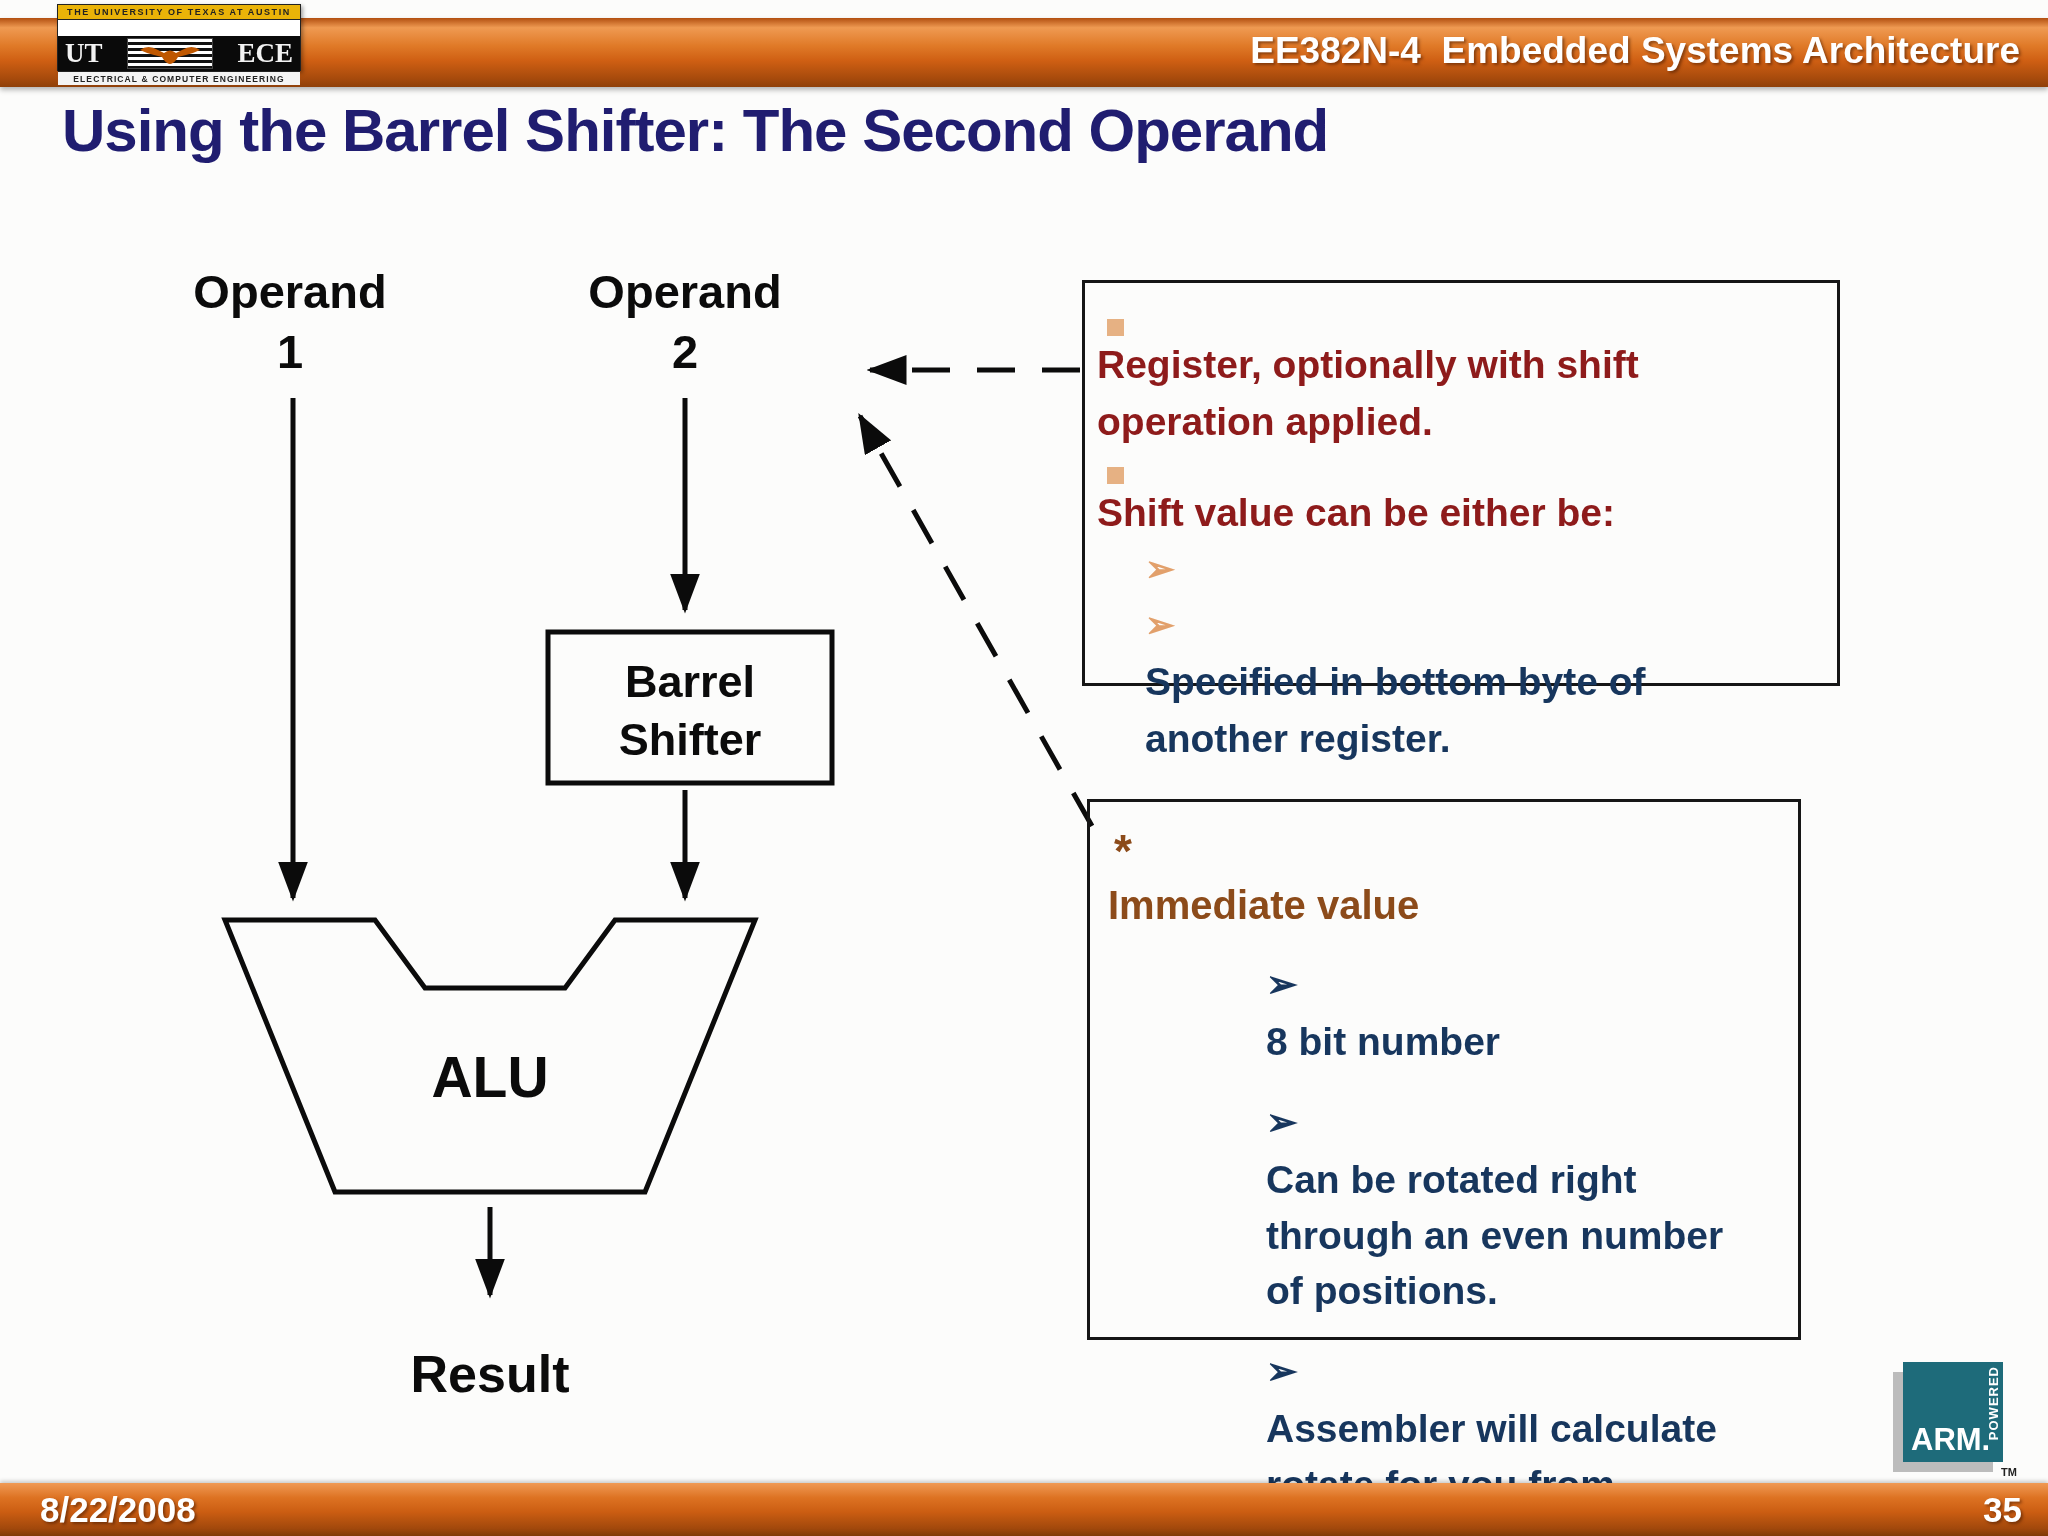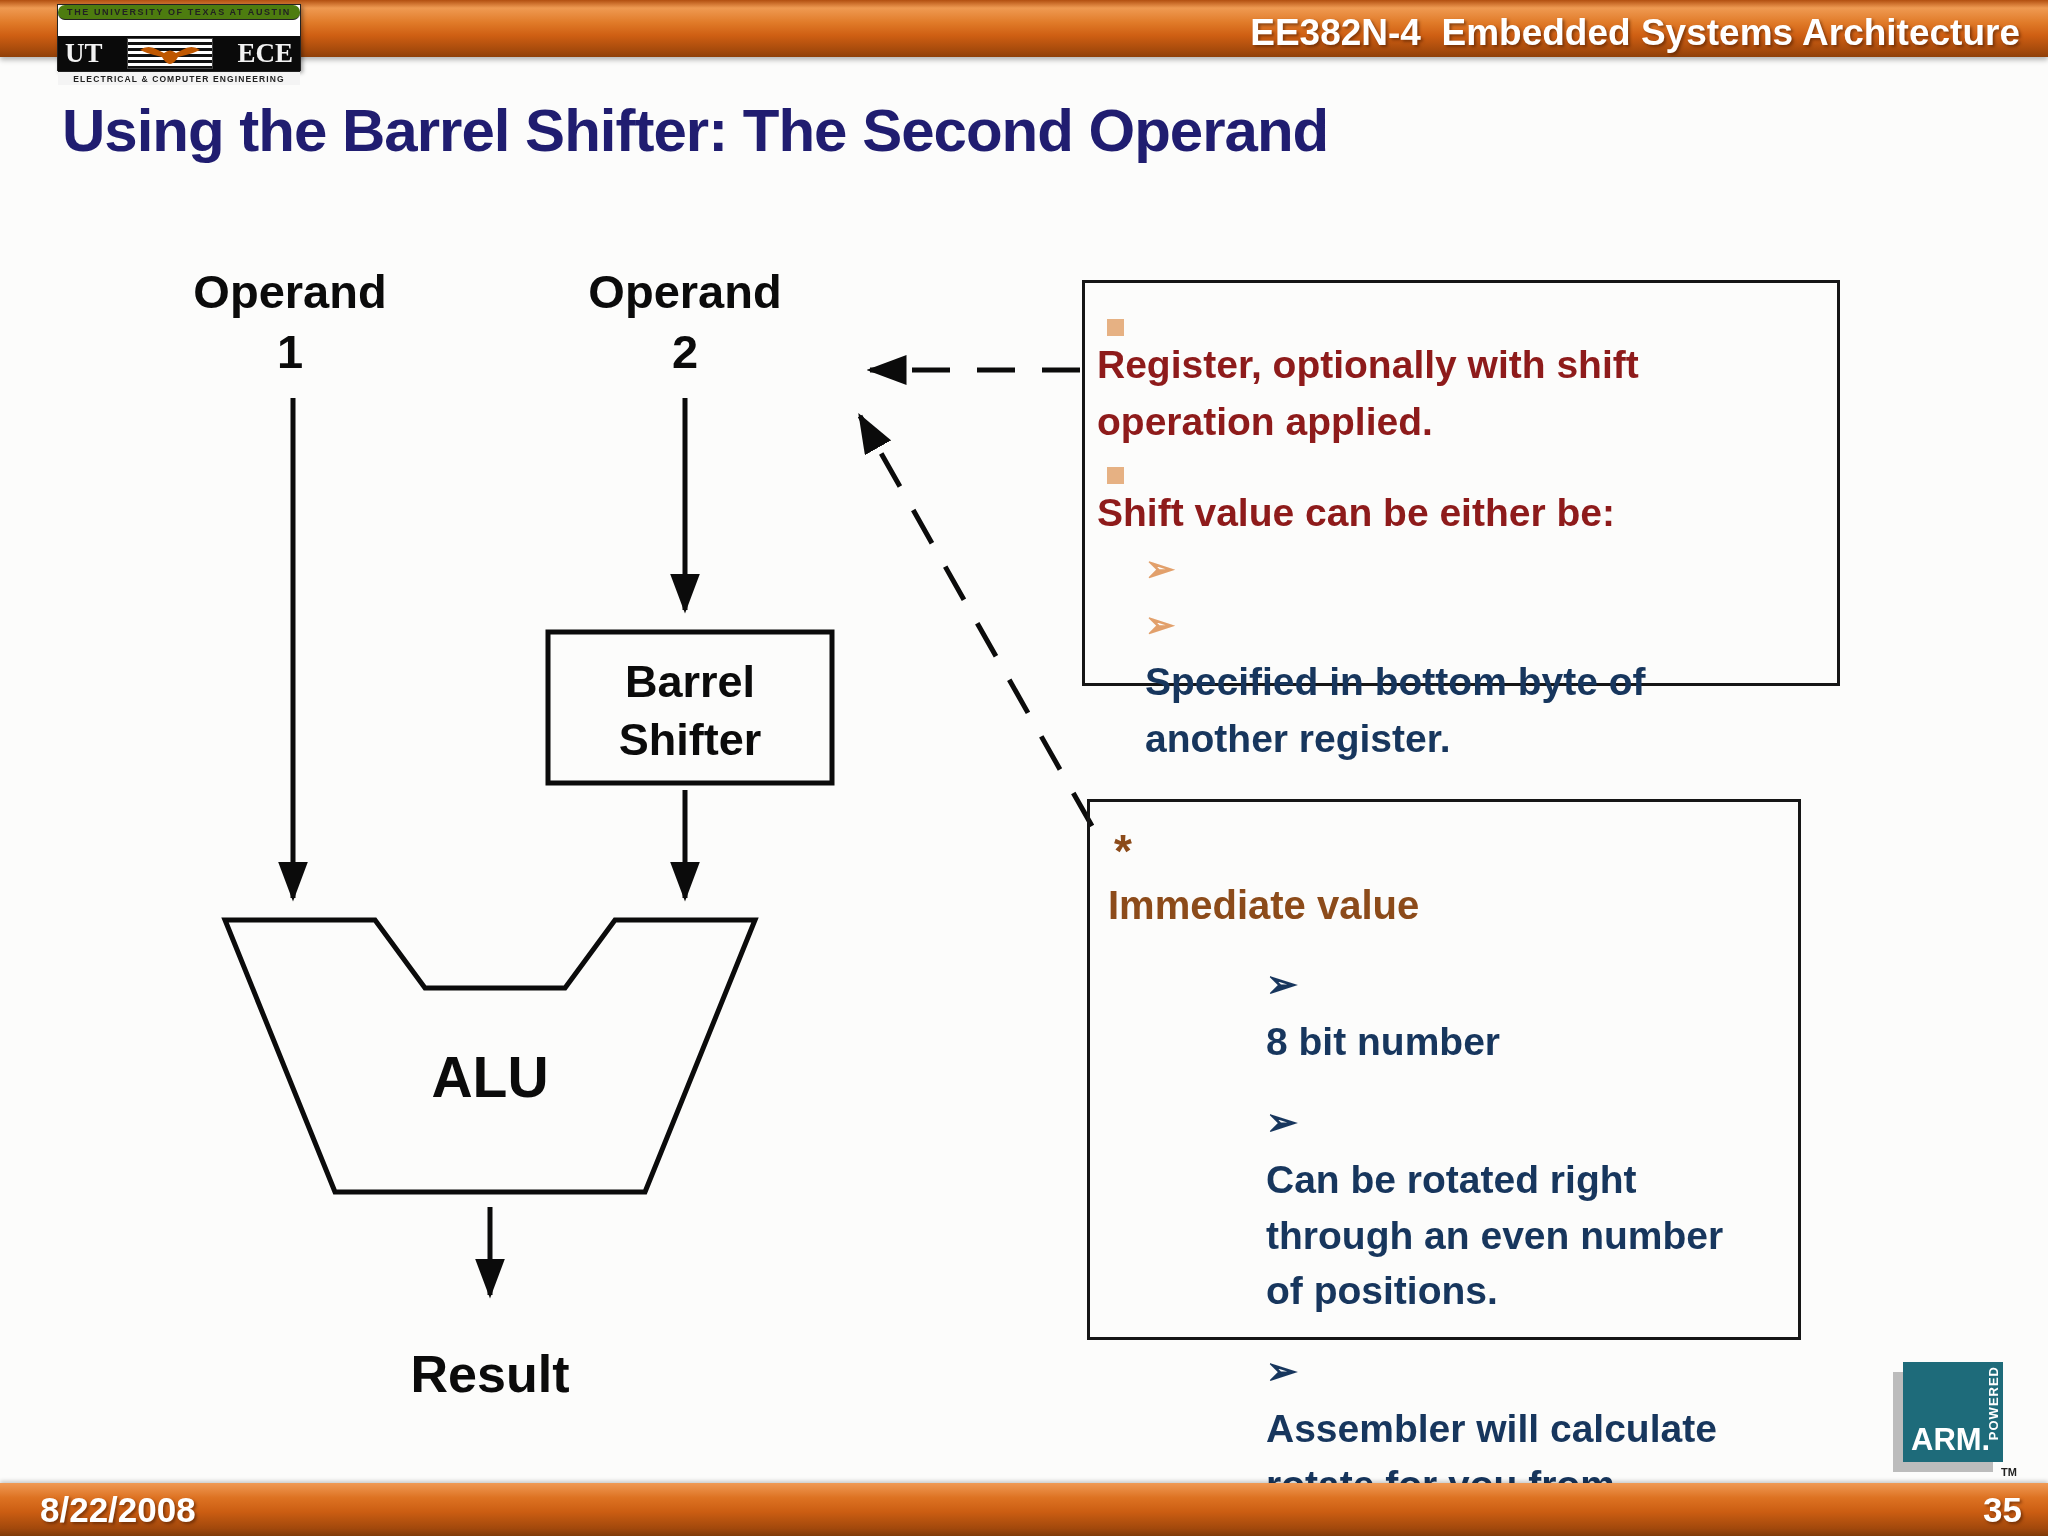--- a/index.html
+++ b/index.html
@@ -1,30 +1,30 @@
 <!DOCTYPE html>
 <html><head>
 <meta charset="utf-8">
 <style>
   html,body{margin:0;padding:0;width:2048px;height:1536px;overflow:hidden;
     font-family:"Liberation Sans",sans-serif;background:#fcfcfb;}
   .slide{position:absolute;inset:0;width:2048px;height:1536px;background:#fcfcfb;}
 
   
-  .topbar{position:absolute;left:0;top:0;width:2048px;height:57px;
+  .topbar{position:absolute;left:0;top:18px;width:2048px;height:69px;
     background:linear-gradient(180deg,#b24f10 0%,#ef9a52 14%,#e07a28 40%,#cf5f13 62%,#a64a0c 88%,#8f4009 100%);
     box-shadow:0 3px 5px rgba(0,0,0,.28);}
   .course{position:absolute;right:28px;top:12px;font-size:37px;font-weight:bold;color:#ffffff;
     white-space:pre;text-shadow:2px 2px 3px rgba(70,25,0,.55);}
 
   
   .utlogo{position:absolute;left:57px;top:4px;width:242px;height:65px;background:#ffffff;
     border:1px solid #222;box-shadow:2px 2px 4px rgba(0,0,0,.35);}
   .logo-top{height:14px;border-bottom:1px solid #222;display:flex;align-items:center;justify-content:center;
-    font-size:9px;font-weight:bold;letter-spacing:1.6px;color:#222;background:#4d7c0f;border-radius:7px;}
+    font-size:9px;font-weight:bold;letter-spacing:1.6px;color:#222;background:#eab308;}
   .logo-mid{height:35px;background:#0a0a0a;display:flex;align-items:center;justify-content:space-between;
     padding:0 7px;position:relative;margin-top:16px;}
   .logo-ut,.logo-ece{font-family:"Liberation Serif",serif;font-size:27px;font-weight:bold;color:#f2f2f2;}
   .logo-center{position:relative;width:84px;height:29px;background:
     repeating-linear-gradient(180deg,#ffffff 0 3px,#111 3px 6px);border:1px solid #444;}
   .longhorn{position:absolute;left:50%;top:50%;transform:translate(-50%,-50%);}
   .logo-bottom{height:13px;border-top:1px solid #222;display:flex;align-items:center;justify-content:center;
     font-size:8.5px;font-weight:bold;letter-spacing:1.1px;color:#222;background:#f4f4f4;}
 
   

